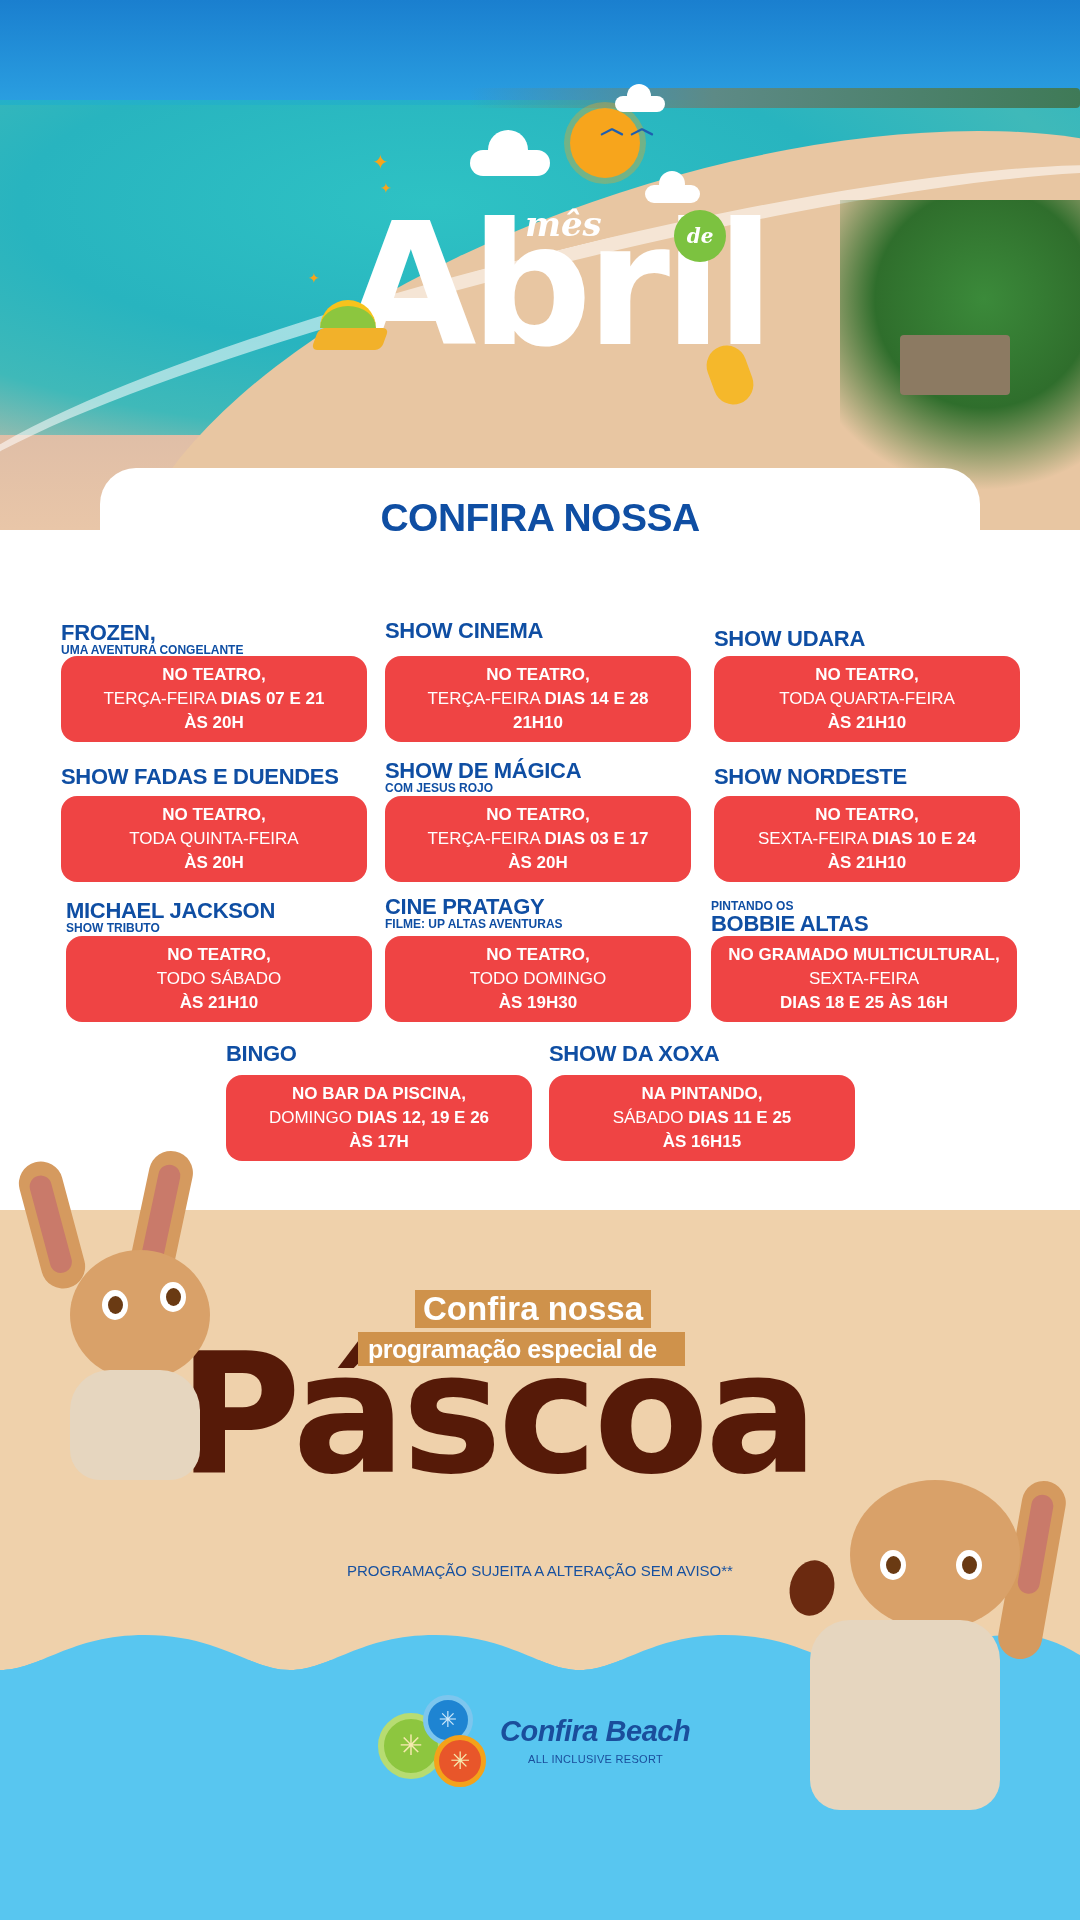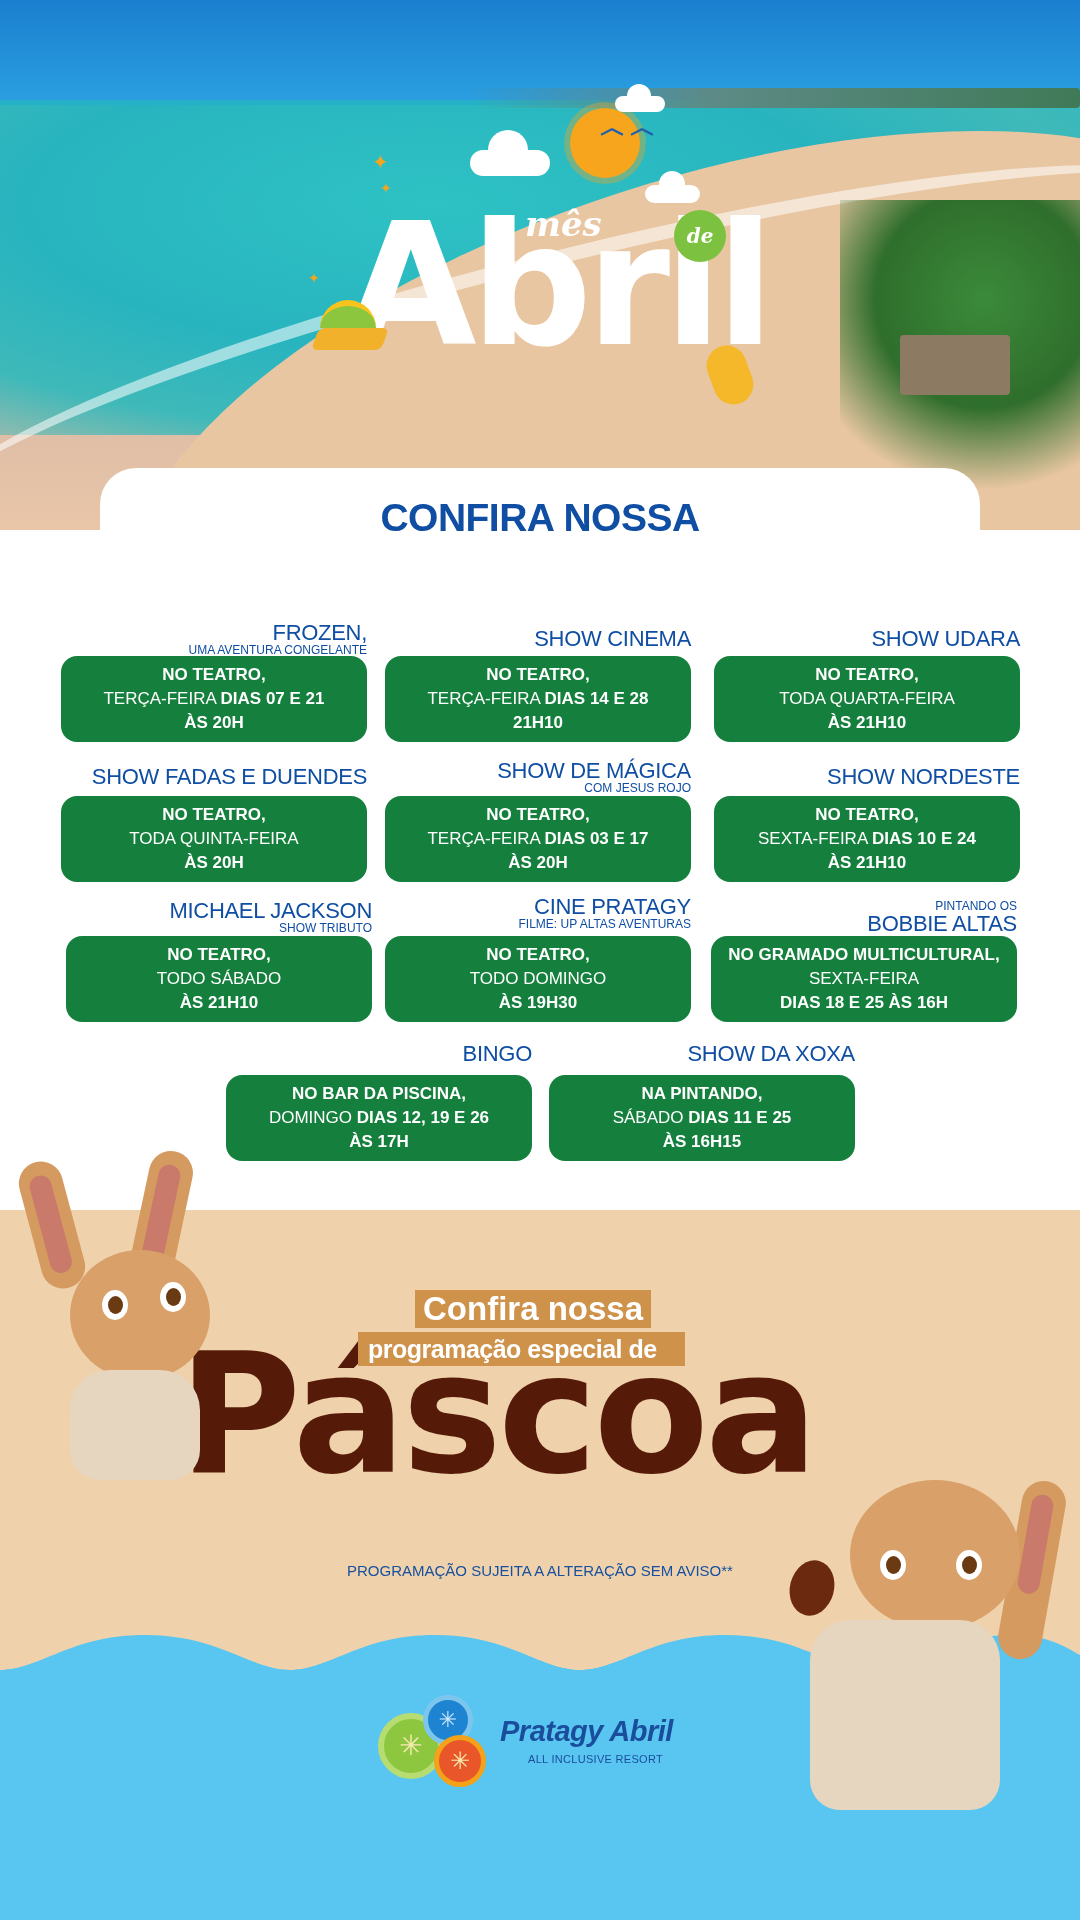--- a/index.html
+++ b/index.html
@@ -51,25 +51,25 @@
     color: #fff; font-size: 12px; letter-spacing: 9px; text-align: center; line-height: 26px; font-weight: bold; }
   .shell { position: absolute; top: -4px; width: 22px; height: 22px; border-radius: 50% 50% 40% 40%; background: #f7b52b; }
 
   
   .program { position: absolute; left: 0; top: 530px; width: 1080px; height: 680px; background: #fff; }
   .program-tab { position: absolute; left: 100px; top: 468px; width: 880px; height: 80px; background: #fff; border-radius: 36px 36px 0 0; }
   .program-title { position: absolute; left: 0; top: 490px; width: 1080px; text-align: center; color: #0f4ea3;
     font-family: "Liberation Sans", sans-serif; font-weight: bold; font-size: 39px; line-height: 56px; letter-spacing: -0.5px; }
 
   .event { position: absolute; width: 306px; }
-  .event-head { position: absolute; left: 0; width: 306px; text-align: right; color: #0f4ea3; font-family: "Liberation Sans", sans-serif; font-weight: normal; }
+  .event-head { position: absolute; left: 0; width: 306px; text-align: left; color: #0f4ea3; font-family: "Liberation Sans", sans-serif; font-weight: bold; }
   .event-title { display: block; font-size: 22px; line-height: 22px; letter-spacing: -0.3px; }
   .event-sub { display: block; font-size: 12px; line-height: 12px; }
   .event-pre { display: block; font-size: 12px; line-height: 13px; }
-  .event-box { position: absolute; left: 0; width: 306px; height: 86px; background: #15803d; border-radius: 16px; color: #fff;
+  .event-box { position: absolute; left: 0; width: 306px; height: 86px; background: #ef4444; border-radius: 16px; color: #fff;
     text-align: center; font-family: "Liberation Sans", sans-serif; font-size: 17px; line-height: 24px; padding-top: 7px; }
   .event-box .b { font-weight: bold; }
   .event-box .n { font-weight: normal; }
 
   
   .easter { position: absolute; left: 0; top: 1210px; width: 1080px; height: 480px; background: #efd1ab; }
   .easter-badge1 { position: absolute; left: 415px; top: 1290px; height: 38px; padding: 0 8px; background: #cf924b; color: #fff;
     font-family: "Liberation Sans", sans-serif; font-weight: bold; font-size: 33px; line-height: 38px; }
   .easter-badge2 { position: absolute; left: 358px; top: 1332px; height: 34px; padding: 0 28px 0 10px; background: #cf924b; color: #fff;
     font-family: "Liberation Sans", sans-serif; font-weight: bold; font-size: 25px; line-height: 34px; letter-spacing: -0.5px; }
@@ -145,21 +145,21 @@
     <span class="event-sub">UMA AVENTURA CONGELANTE</span>
   </div>
   <div class="event-box" style="top:36px">
     <div class="b">NO TEATRO,</div>
     <div><span class="n">TERÇA-FEIRA </span><span class="b">DIAS 07 E 21</span></div>
     <div class="b">ÀS 20H</div>
   </div>
 </div>
 
 <div class="event" style="left:385px;top:620px">
-  <div class="event-head" style="top:8px">
+  <div class="event-head" style="top:0">
     <span class="event-title">SHOW CINEMA</span>
   </div>
   <div class="event-box" style="top:36px">
     <div class="b">NO TEATRO,</div>
     <div><span class="n">TERÇA-FEIRA </span><span class="b">DIAS 14 E 28</span></div>
     <div class="b">21H10</div>
   </div>
 </div>
 
 <div class="event" style="left:714px;top:620px">
@@ -302,15 +302,15 @@
     <div class="ring green">
         <span>✳</span>
       </div>
     <div class="ring blue">
         <span>✳</span>
       </div>
     <div class="ring red">
         <span>✳</span>
       </div>
   </div>
-  <div class="brand-name">Pratagy Abril</div>
+  <div class="brand-name">Confira Beach</div>
   <div class="brand-tag">ALL INCLUSIVE RESORT</div>
 </div>
 
 </body></html>

